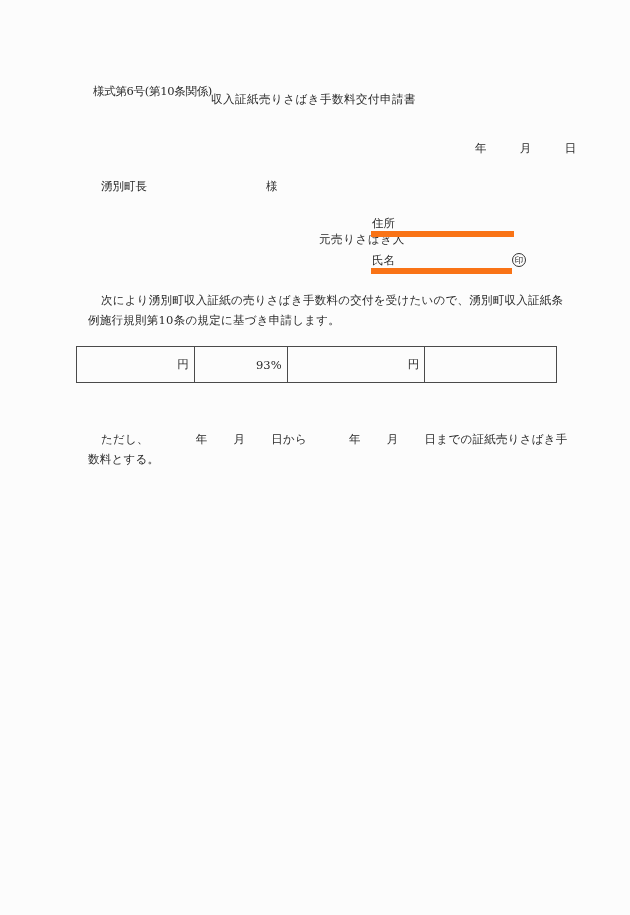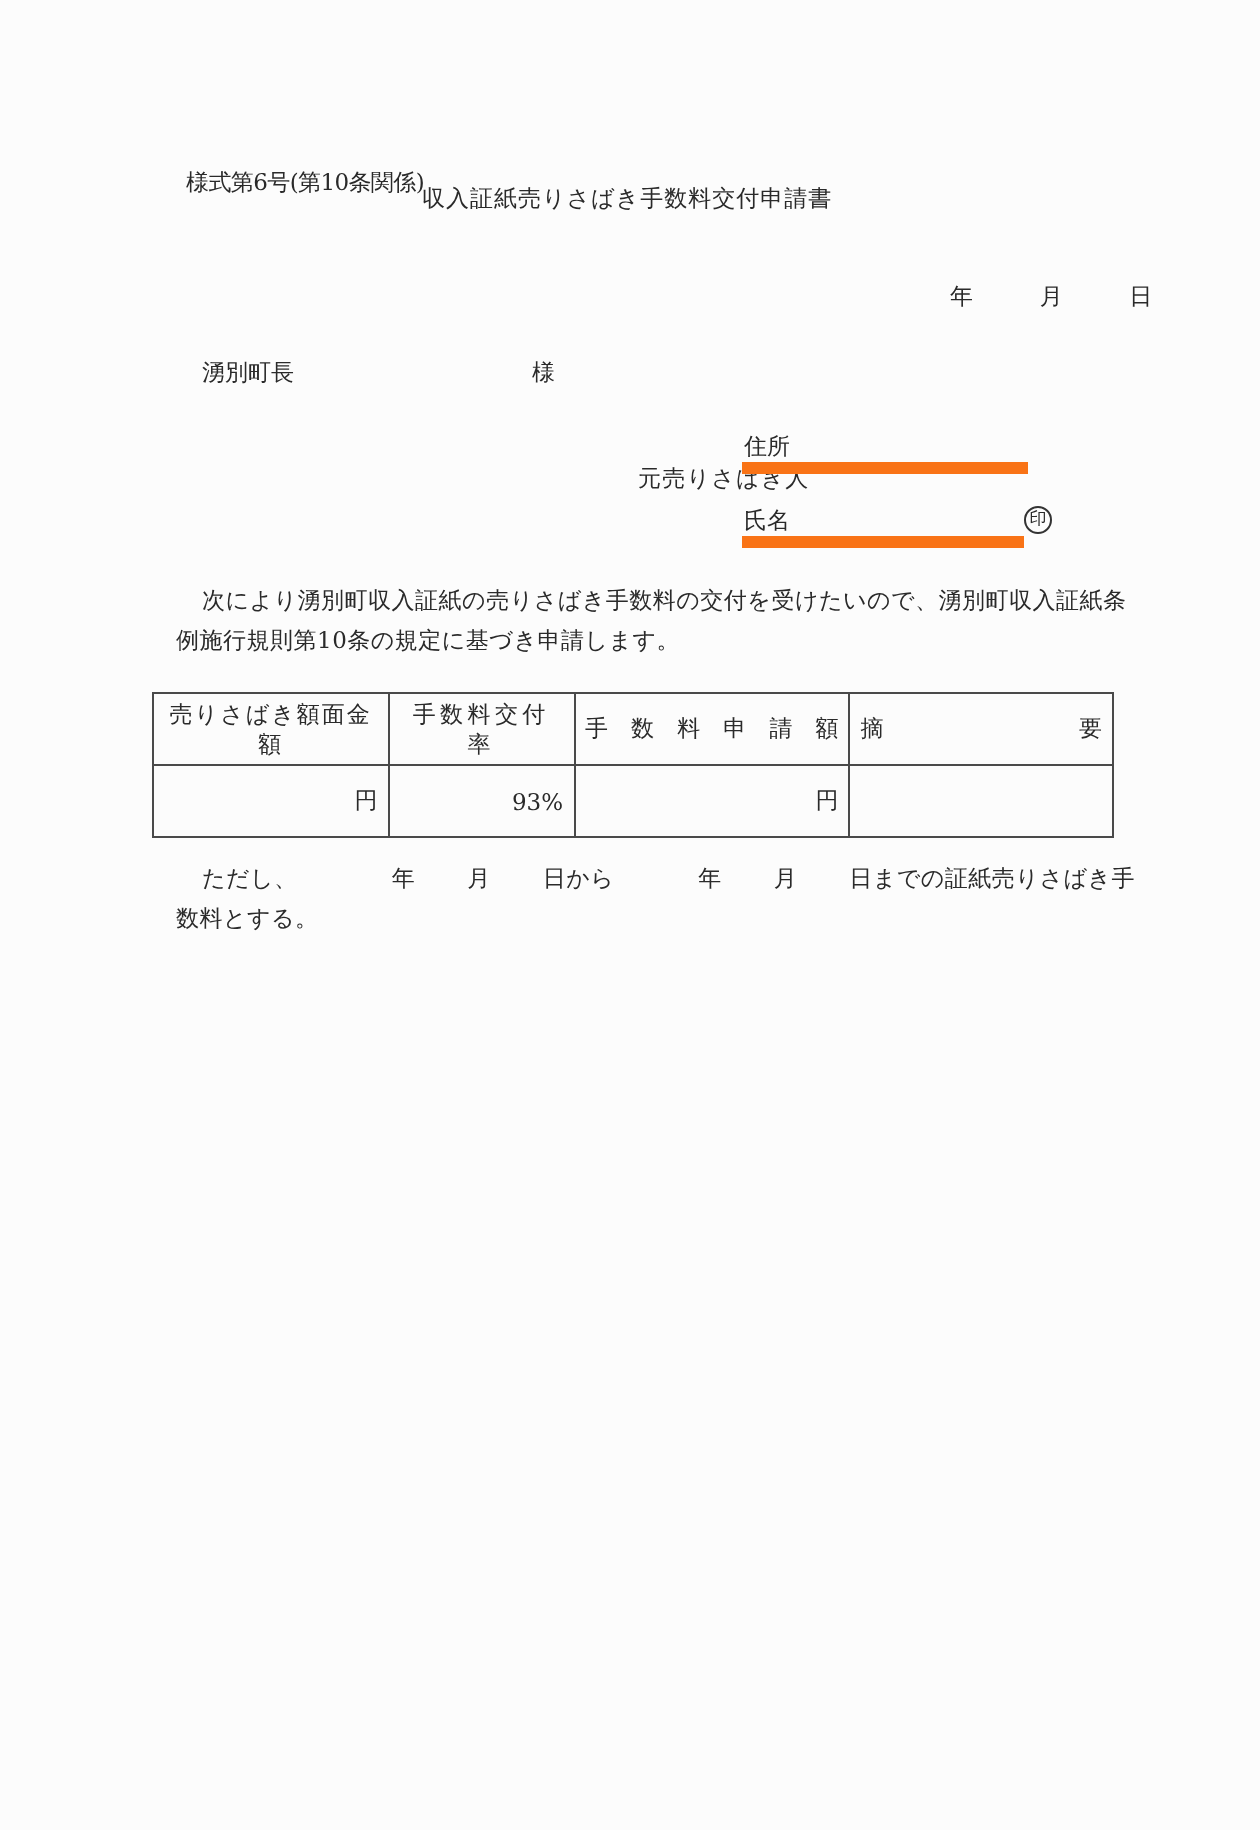--- a/index.html
+++ b/index.html
@@ -110,40 +110,20 @@
 
   <div class="field-line name-line">
     <span>氏名</span>
   </div>
   <div class="seal">印</div>
 
   <div class="para para-1"><span class="indent"></span><span>次により湧別町収入証紙の売りさばき手数料の交付を受けたいので、湧別町収入証紙条例施行規則第10条の規定に基づき申請します。</span></div>
 
   <table class="fee-table">
     <tbody>
-        <tr>
-      <td class="col1 h1">売りさばき額面金額</td>
-      <td class="col2 h2">手数料交付率</td>
-      <td class="col3">
-        <div class="spread">
-          <span>手</span>
-          <span>数</span>
-          <span>料</span>
-          <span>申</span>
-          <span>請</span>
-          <span>額</span>
-        </div>
-      </td>
-      <td class="col4">
-        <div class="spread">
-          <span>摘</span>
-          <span>要</span>
-        </div>
-      </td>
-    </tr>
     <tr>
       <td class="col1 right">円</td>
       <td class="col2 right">93%</td>
       <td class="col3 right">円</td>
       <td class="col4"></td>
     </tr>
   </tbody>
     </table>
 
   <div class="para para-2"><span class="indent"></span><span>ただし、</span><span class="date-gap-1"></span><span>年</span><span class="date-gap-2"></span><span>月</span><span class="date-gap-3"></span><span>日から</span><span class="date-gap-4"></span><span>年</span><span class="date-gap-2"></span><span>月</span><span class="date-gap-3"></span><span>日までの証紙売りさばき手数料とする。</span></div>

